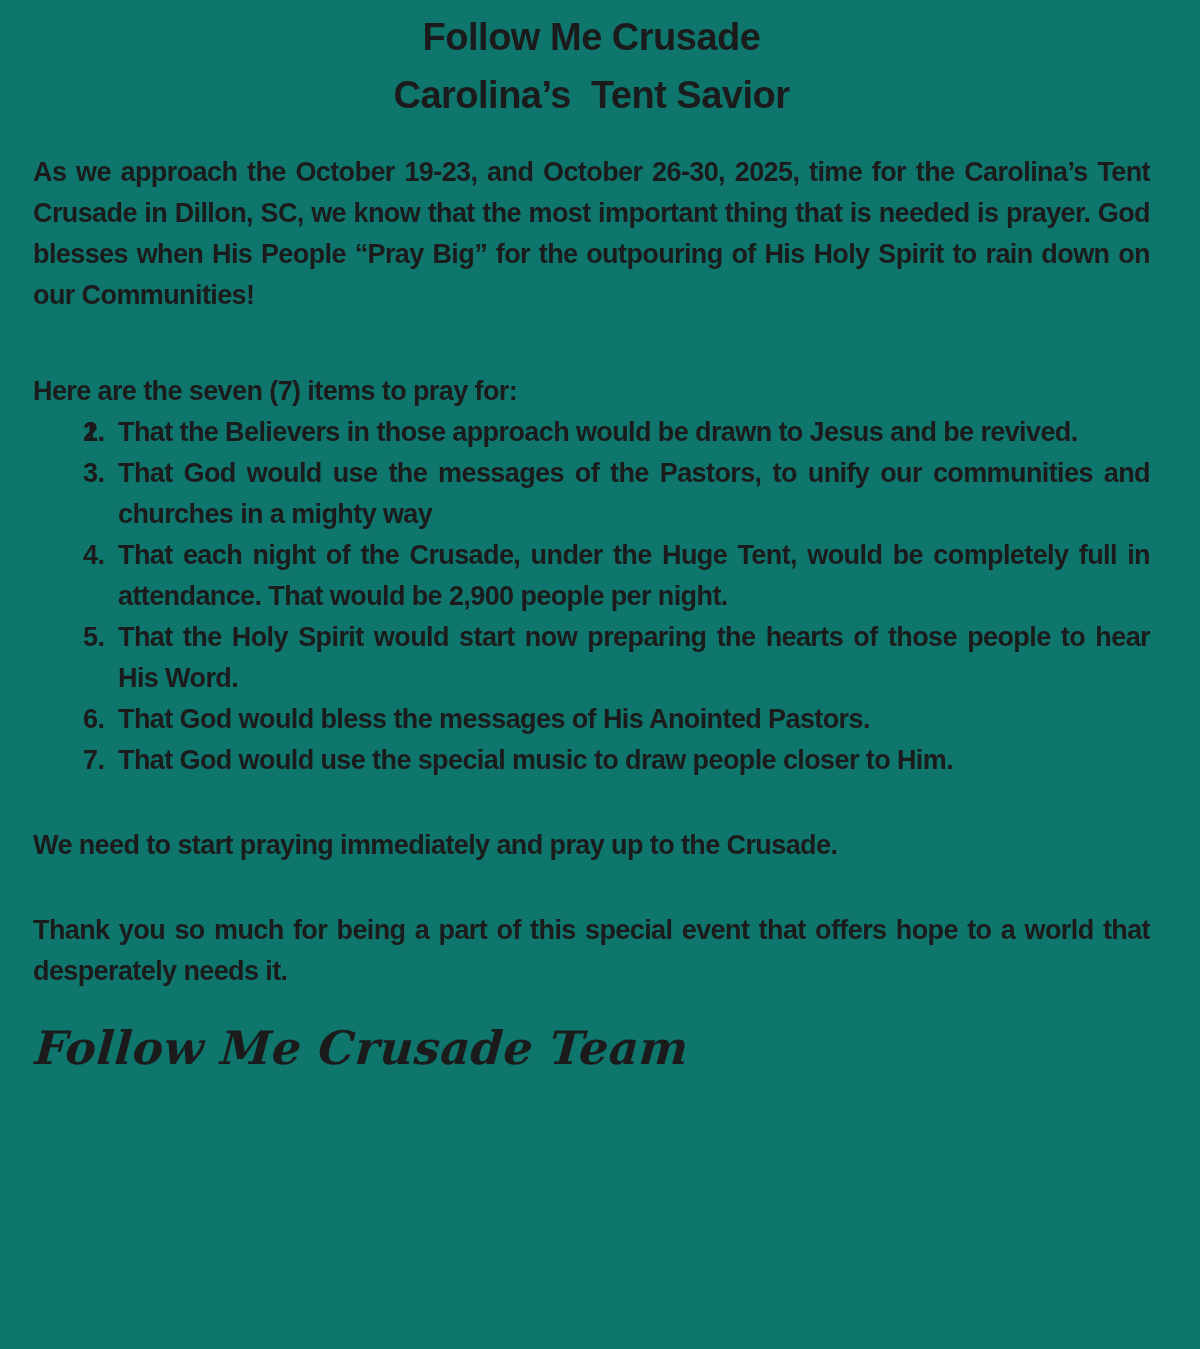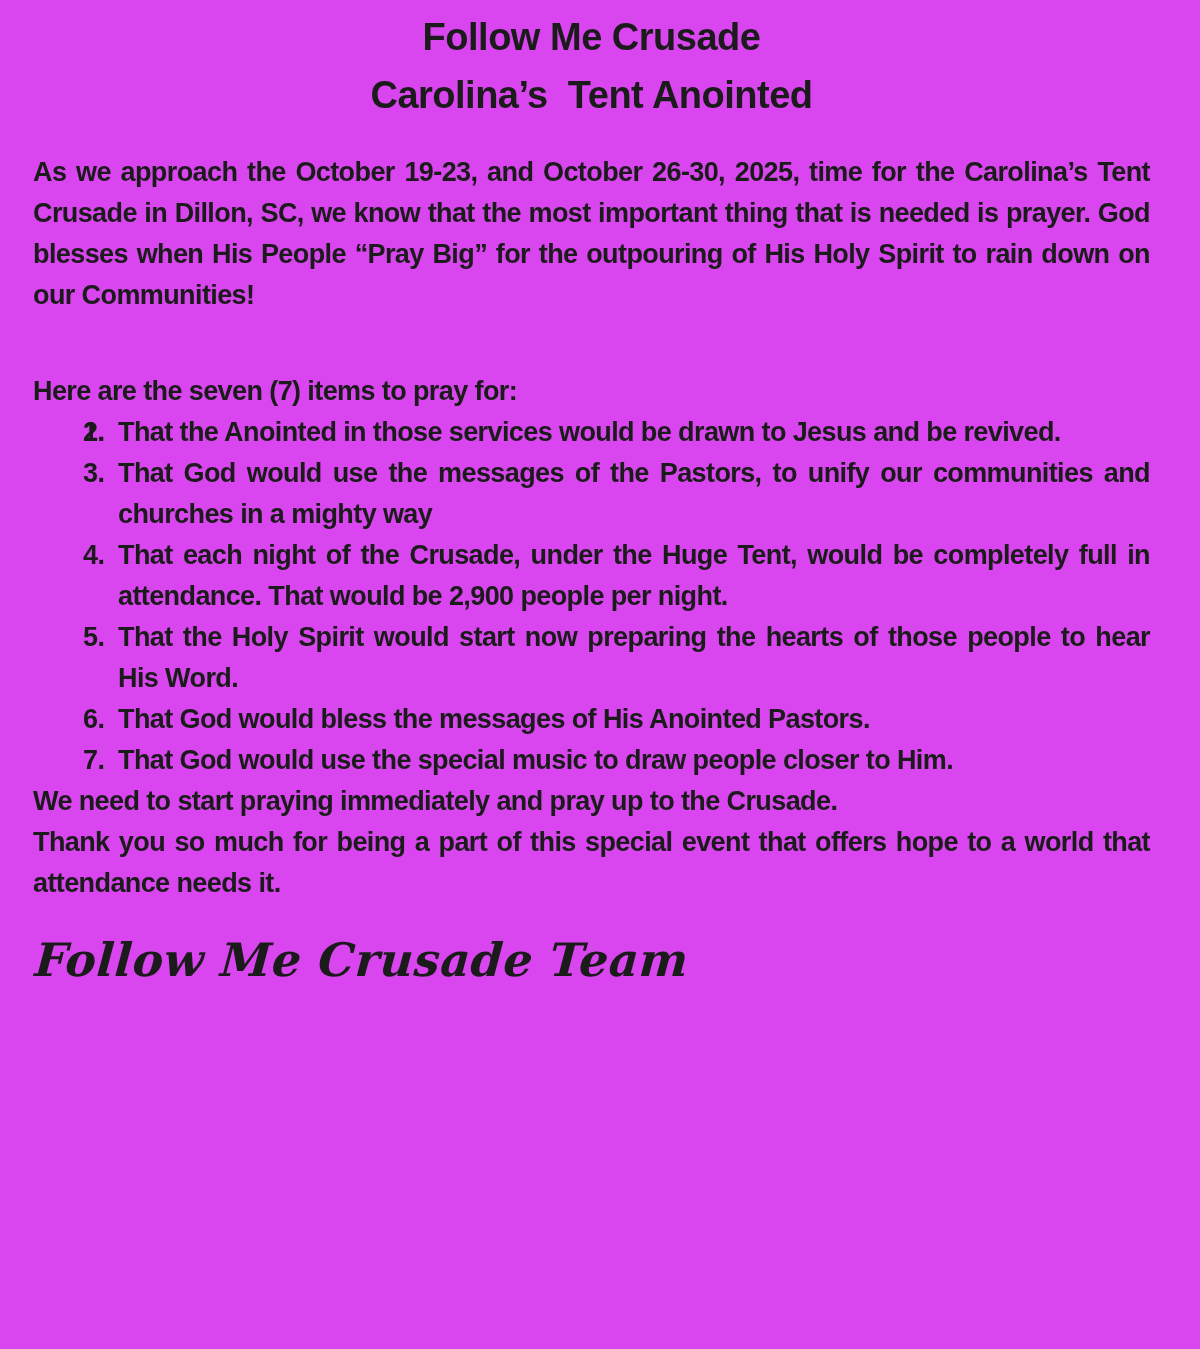--- a/index.html
+++ b/index.html
@@ -5,21 +5,21 @@
   html, body {
     margin: 0;
     padding: 0;
     background: #ffffff;
   }
   .page {
     position: relative;
     width: 1200px;
     min-height: 1349px;
     box-sizing: border-box;
-    background: #d946ef;
+    background: #0f766e;
     color: #1b1b1b;
     font-family: "Liberation Sans", sans-serif;
     font-weight: bold;
     padding: 8px 50px 27px 33px;
     overflow: hidden;
   }
   .title-block {
     text-align: center;
     margin: 0 0 26px 0;
   }
@@ -57,20 +57,21 @@
     line-height: 41px;
     letter-spacing: -0.6px;
     text-align: justify;
   }
   .prayer-item .num {
     position: absolute;
     left: 50px;
     top: 0;
   }
   .closing {
+    margin-top: 44px;
   }
   .signature {
     margin-top: 26px;
     font-family: "DejaVu Serif", serif;
     font-style: italic;
     font-weight: bold;
     font-size: 46px;
     line-height: 60px;
     letter-spacing: 0.5px;
     transform: skewX(-4deg);
@@ -78,34 +79,34 @@
     text-align: left;
   }
 </style>
 </head>
 <body>
 
 <div class="page">
 
   <div class="title-block">
     <div class="title-line">Follow Me Crusade</div>
-    <div class="title-line">Carolina’s  Tent Anointed</div>
+    <div class="title-line">Carolina’s  Tent Savior</div>
   </div>
 
   <p class="para intro">As we approach the October 19-23, and October 26-30, 2025, time for the Carolina’s Tent Crusade in Dillon, SC, we know that the most important thing that is needed is prayer. God blesses when His People “Pray Big” for the outpouring of His Holy Spirit to rain down on our Communities!</p>
 
   <div class="list-heading">Here are the seven (7) items to pray for:</div>
 
   <div class="prayer-list">
     <div class="prayer-item">
       <span class="num">1.</span>
     </div>
     <div class="prayer-item">
       <span class="num">2.</span>
-      <span>That the Anointed in those services would be drawn to Jesus and be revived.</span>
+      <span>That the Believers in those approach would be drawn to Jesus and be revived.</span>
     </div>
     <div class="prayer-item">
       <span class="num">3.</span>
       <span>That God would use the messages of the Pastors, to unify our communities and churches in a mighty way</span>
     </div>
     <div class="prayer-item">
       <span class="num">4.</span>
       <span>That each night of the Crusade, under the Huge Tent, would be completely full in attendance. That would be 2,900 people per night.</span>
     </div>
     <div class="prayer-item">
@@ -117,18 +118,18 @@
       <span>That God would bless the messages of His Anointed Pastors.</span>
     </div>
     <div class="prayer-item">
       <span class="num">7.</span>
       <span>That God would use the special music to draw people closer to Him.</span>
     </div>
   </div>
 
   <p class="para closing">We need to start praying immediately and pray up to the Crusade.</p>
 
-  <p class="para closing">Thank you so much for being a part of this special event that offers hope to a world that attendance needs it.</p>
+  <p class="para closing">Thank you so much for being a part of this special event that offers hope to a world that desperately needs it.</p>
 
 
   <div class="signature">Follow Me Crusade Team</div>
 
 </div>
 
 </body></html>

